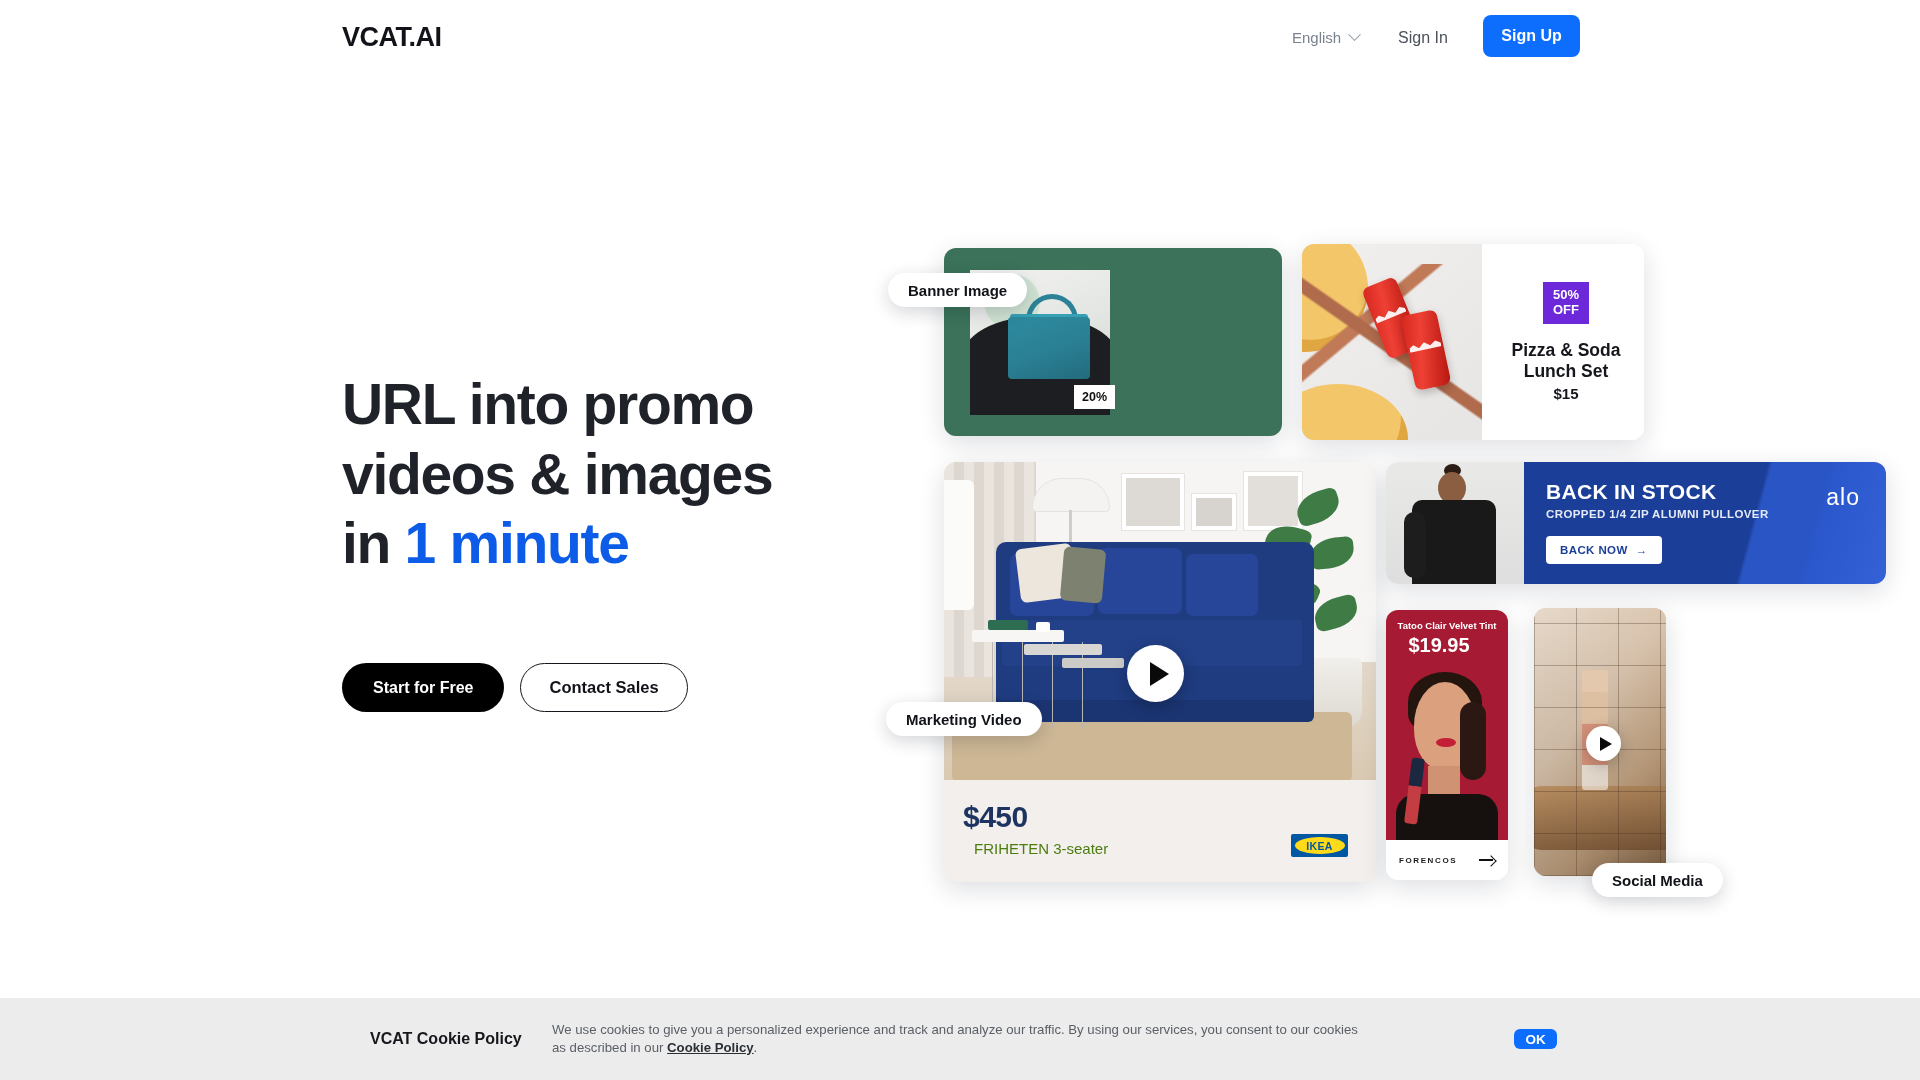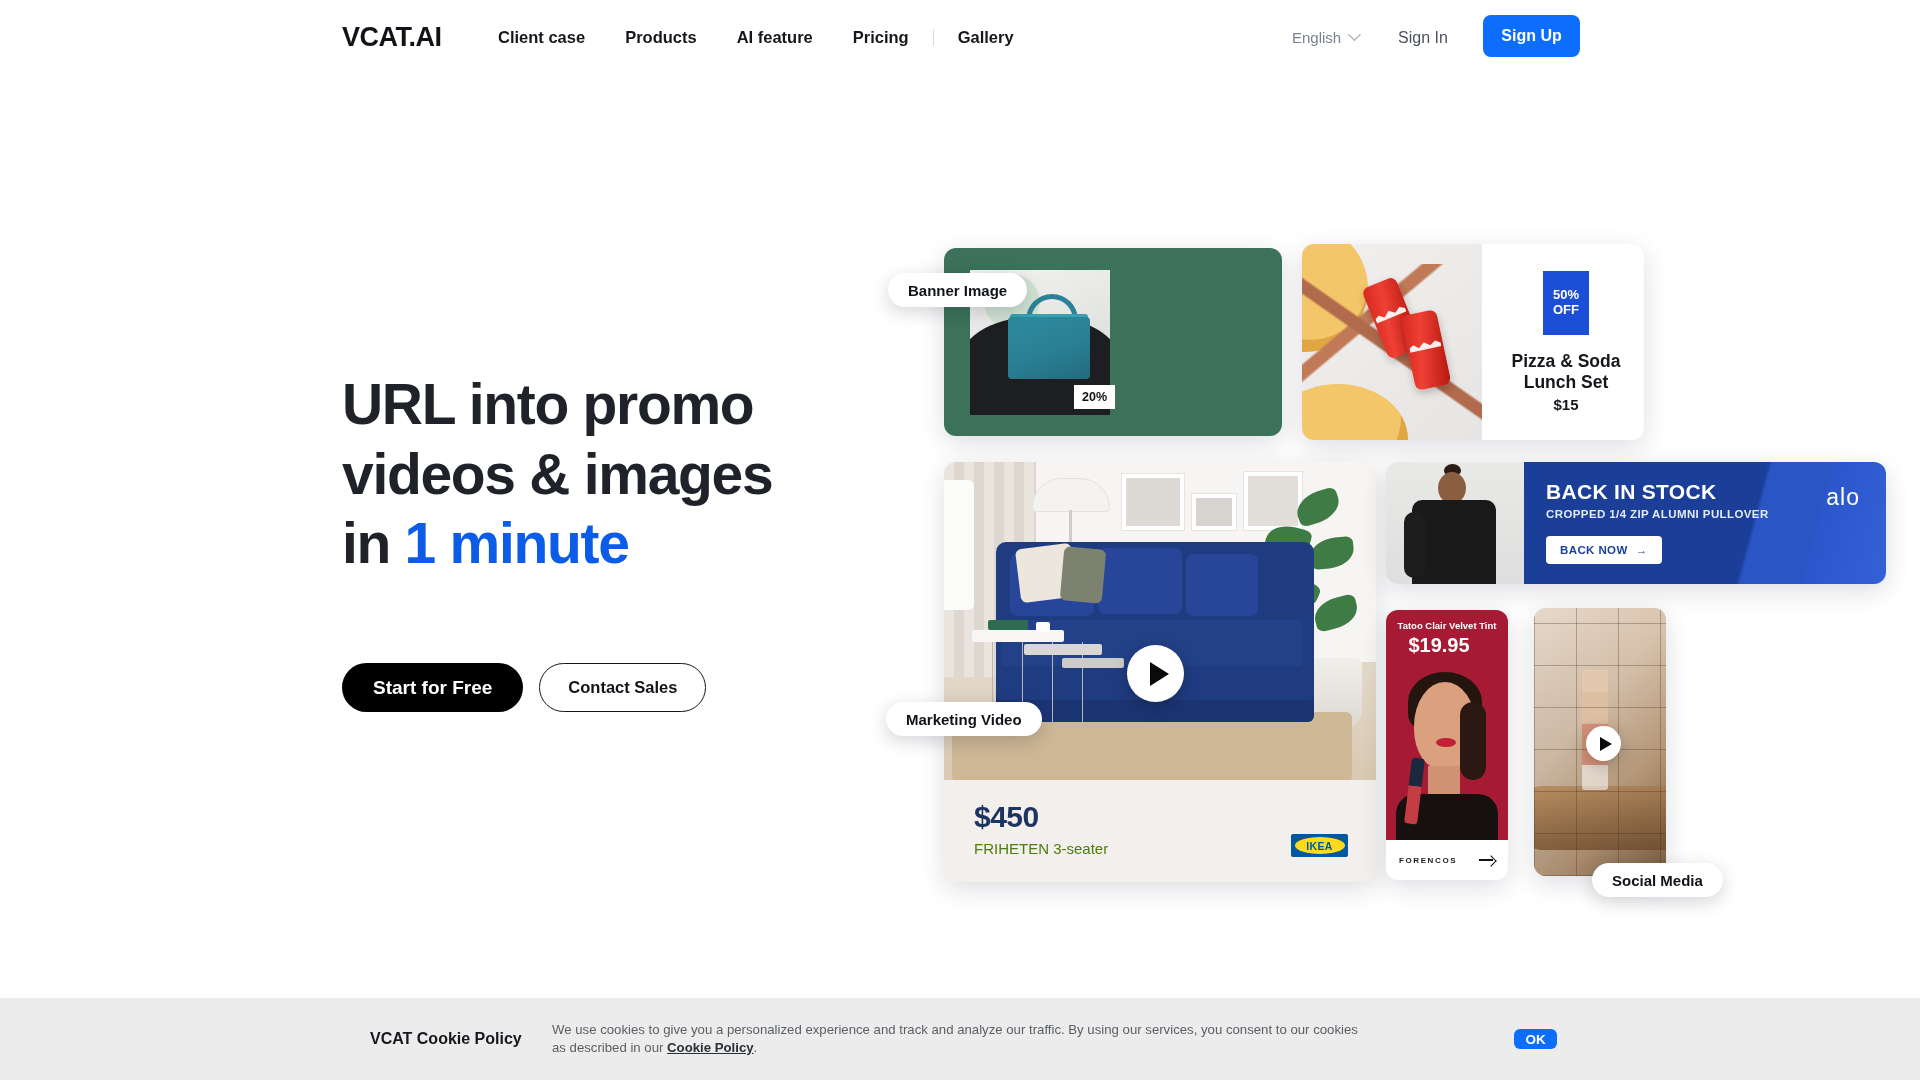--- a/index.html
+++ b/index.html
@@ -65,21 +65,21 @@
     max-width: 520px;
   }
   .headline .accent { color: #0d5ce8; }
   .cta-row {
     position: absolute; left: 342px; top: 663px;
     display: flex; align-items: center; gap: 16px;
   }
   .btn-primary {
     height: 49px; padding: 0 31px; border-radius: 26px;
     background: #000; color: #fff;
-    font-size: 19px; font-weight: 700;
+    font-size: 16px; font-weight: 700;
     display: flex; align-items: center; justify-content: center;
     cursor: pointer; border: none;
   }
   .btn-secondary {
     height: 49px; padding: 0 28px; border-radius: 26px;
     background: #fff; color: #111318;
     border: 1.6px solid #13161b;
     font-size: 16.5px; font-weight: 700;
     display: flex; align-items: center; justify-content: center;
     cursor: pointer;
@@ -169,22 +169,22 @@
   .c-pizza .can.a { left:72px; top:36px; transform: rotate(-22deg); }
   .c-pizza .can.b { left:106px; top:68px; transform: rotate(-12deg); }
   .c-pizza .can .wave {
     position:absolute; left:2px; top:26px; width:32px; height:16px;
     background: rgba(255,255,255,.92);
     clip-path: polygon(0 45%, 14% 30%, 30% 55%, 48% 25%, 66% 52%, 84% 28%, 100% 48%, 100% 70%, 0 72%);
   }
   .c-pizza .info { position:absolute; left:186px; top:0; width:156px; height:196px;
                    display:flex; flex-direction:column; align-items:center; justify-content:center; }
   .c-pizza .badge {
-    background:#1d4ed8; color:#fff; font-size:13px; font-weight:800; line-height:1.15;
-    padding:17px 10px; text-align:center; margin-bottom:16px;
+    background:#6d28d9; color:#fff; font-size:13px; font-weight:800; line-height:1.15;
+    padding:6px 10px; text-align:center; margin-bottom:16px;
   }
   .c-pizza .p1 { color:#15171c; font-size:17.5px; font-weight:800; line-height:1.22; text-align:center; }
   .c-pizza .p2 { color:#15171c; font-size:15px; font-weight:800; margin-top:3px; }
 
   
   .c-ikea {
     left: 944px; top: 462px; width: 432px; height: 420px;
     background:#f2efec;
   }
   .c-ikea .scene {
@@ -231,21 +231,21 @@
   .c-ikea .rug { position:absolute; left:8px; top:250px; width:400px; height:70px; background:#cdb795; border-radius:6px; }
   .c-ikea .tbl1 { position:absolute; left:28px; top:168px; width:92px; height:12px; background:#f7f6f5; border-radius:2px; }
   .c-ikea .tbl2 { position:absolute; left:80px; top:182px; width:78px; height:11px; background:#d9d7d3; border-radius:2px; }
   .c-ikea .tbl3 { position:absolute; left:118px; top:196px; width:62px; height:10px; background:#cdcbc7; border-radius:2px; }
   .c-ikea .legs { position:absolute; left:34px; top:180px; width:130px; height:86px;
                   background: repeating-linear-gradient(90deg, transparent 0 14px, #b9b7b3 14px 15px, transparent 15px 30px); }
   .c-ikea .book { position:absolute; left:44px; top:158px; width:40px; height:10px; background:#2f6d53; border-radius:2px; }
   .c-ikea .cup  { position:absolute; left:92px; top:160px; width:14px; height:10px; background:#fff; border-radius:2px; }
 
   .c-ikea .footer { position:absolute; left:0; top:318px; width:432px; height:102px; background:#f2efec; }
-  .price-big { position:absolute; left:30px; top:20px; font-size:30px; font-weight:800; color:#1d3461; letter-spacing:-.5px; }
+  .price-big { position:absolute; left:19px; top:20px; font-size:30px; font-weight:800; color:#1d3461; letter-spacing:-.5px; }
   .price-sub { position:absolute; left:30px; top:60px; font-size:15px; color:#4d7c0f; }
   .ikea-logo {
     position:absolute; right:28px; top:54px; width:57px; height:23px;
     background:#0058a3; border-radius:2px; display:flex; align-items:center; justify-content:center;
   }
   .ikea-logo .oval {
     width:50px; height:17px; background:#ffda1a; border-radius:50%;
     display:flex; align-items:center; justify-content:center;
     color:#0058a3; font-size:10.5px; font-weight:800; letter-spacing:.4px;
   }
@@ -368,28 +368,20 @@
     background:#0d6efd; color:#fff; font-size:13.5px; font-weight:700;
     display:flex; align-items:center; justify-content:center; cursor:pointer; border:none;
   }
 </style>
 </head>
 <body>
 
 <div class="header">
   <div class="logo">VCAT.AI</div>
 
-  <nav class="nav-links">
-    <div class="nav-link">Client case</div>
-    <div class="nav-link">Products</div>
-    <div class="nav-link">AI feature</div>
-    <div class="nav-link">Pricing</div>
-    <div class="nav-div"></div>
-    <div class="nav-link">Gallery</div>
-  </nav>
 
   <div class="lang">
     <span>English</span>
     <span class="chev"></span>
   </div>
   <div class="signin">Sign In</div>
   <button class="signup">Sign Up</button>
 </div>
 
 <div class="hero-copy">

